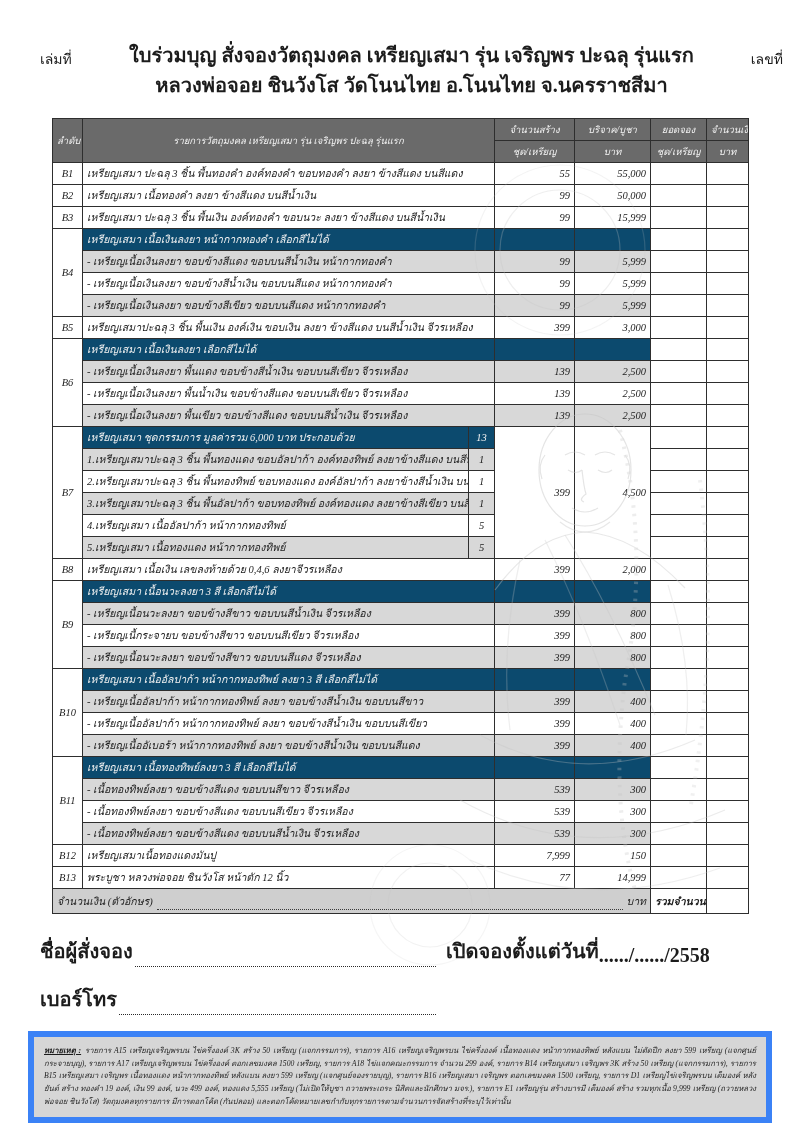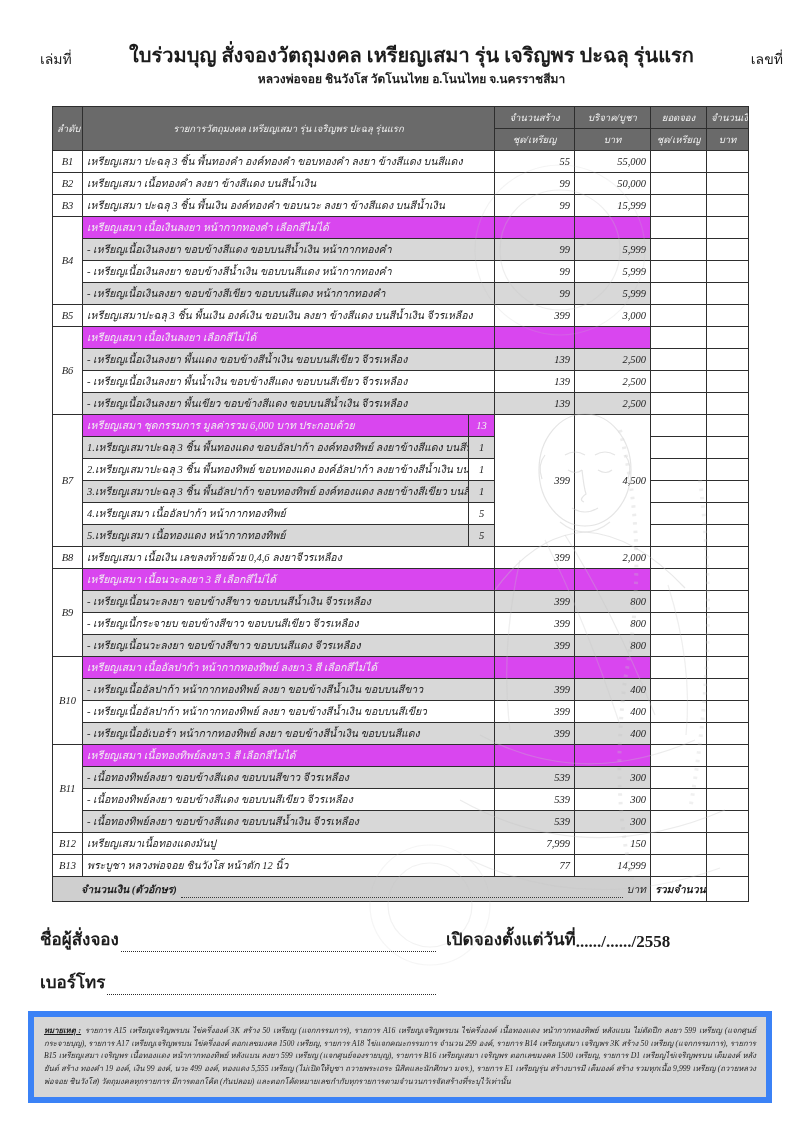--- a/index.html
+++ b/index.html
@@ -7,48 +7,48 @@
     position:relative; width:800px; height:1132px; margin:0 auto;
     background:#ffffff; overflow:hidden;
     font-family:"Liberation Serif","DejaVu Serif",serif; color:#1c1c1c;
   }
   
   .doc-header { display:flex; align-items:flex-start; padding:40px 17px 0 40px; }
   .corner-label { font-size:14px; width:70px; margin-top:8px; }
   .corner-label.right { text-align:right; }
   .title-block { flex:1; text-align:center; font-weight:bold; line-height:1.5; }
   .title-line1 { font-size:20px; }
-  .title-line2 { font-size:12px; }
+  .title-line2 { font-size:20px; }
   
   .table-wrap { position:relative; margin:18px 52px 0 52px; z-index:1; }
   table.order { width:696px; border-collapse:collapse; table-layout:fixed; border:1.5px solid #1f1f1f; }
   table.order th, table.order td {
     border:1px solid #2e2e2e; padding:0 4px; height:21px;
     font-size:10.5px; font-style:italic; overflow:hidden; white-space:nowrap;
   }
   table.order thead th {
     background:#6a6a6a; color:#f4f4f4; font-weight:normal;
     font-size:9.5px; text-align:center; height:21px;
   }
   td.c-id { text-align:center; font-size:10px; font-style:italic; }
   td.c-desc { text-align:left; }
   td.c-num { text-align:right; }
   td.c-empty { background:#ffffff; }
   tr.sub-shade td.c-desc, tr.sub-shade td.c-num, tr.sub-shade td.c-count { background:#d8d8d8; }
-  td.dark { background:#d946ef; color:#f1f1f1; }
+  td.dark { background:#0c4a6e; color:#f1f1f1; }
   td.c-count { text-align:center; font-size:10px; }
   tr.total-row td { height:24px; }
   td.total-left { background:#cfcfcf; }
   .total-flex { display:flex; align-items:flex-end; gap:4px; }
-  .total-flex .lbl { font-weight:bold; white-space:nowrap;margin-left:24px; }
+  .total-flex .lbl { font-weight:normal; white-space:nowrap; }
   .total-flex .dots { flex:1; border-bottom:1.6px dotted #3a3a3a; height:13px; }
   .total-flex .unit { white-space:nowrap; }
   td.sum-label { text-align:center; font-weight:bold; font-size:9.5px; background:#ffffff; }
   
-  .form-area { margin:18px 40px 0 40px; display:grid; grid-template-columns:55% 45%; row-gap:16px; column-gap:10px; font-size:17px; font-weight:bold; position:relative; z-index:1; }
+  .form-area { margin:18px 40px 0 40px; display:grid; grid-template-columns:55% 45%; row-gap:16px; column-gap:10px; font-size:20px; font-weight:bold; position:relative; z-index:1; }
   .form-line { display:flex; align-items:flex-end; }
   .form-line .lbl { white-space:nowrap; }
   .form-line .dots { flex:1; border-bottom:1.8px dotted #2a2a2a; height:14px; margin-left:2px; }
   .form-line .static-val { white-space:nowrap;margin-top:12px; }
   
   .notes { margin:16px 28px 0 28px; background:#d6d6d6; border:6px solid #3b82f6; padding:8px 10px; font-size:7.7px; font-style:italic; text-align:justify; line-height:1.65; position:relative; z-index:1; }
   .notes .note-label { font-weight:bold; text-decoration:underline; margin-right:4px; }
   
   .watermark { position:absolute; inset:0; z-index:3; pointer-events:none; opacity:0.55; }
 </style>

